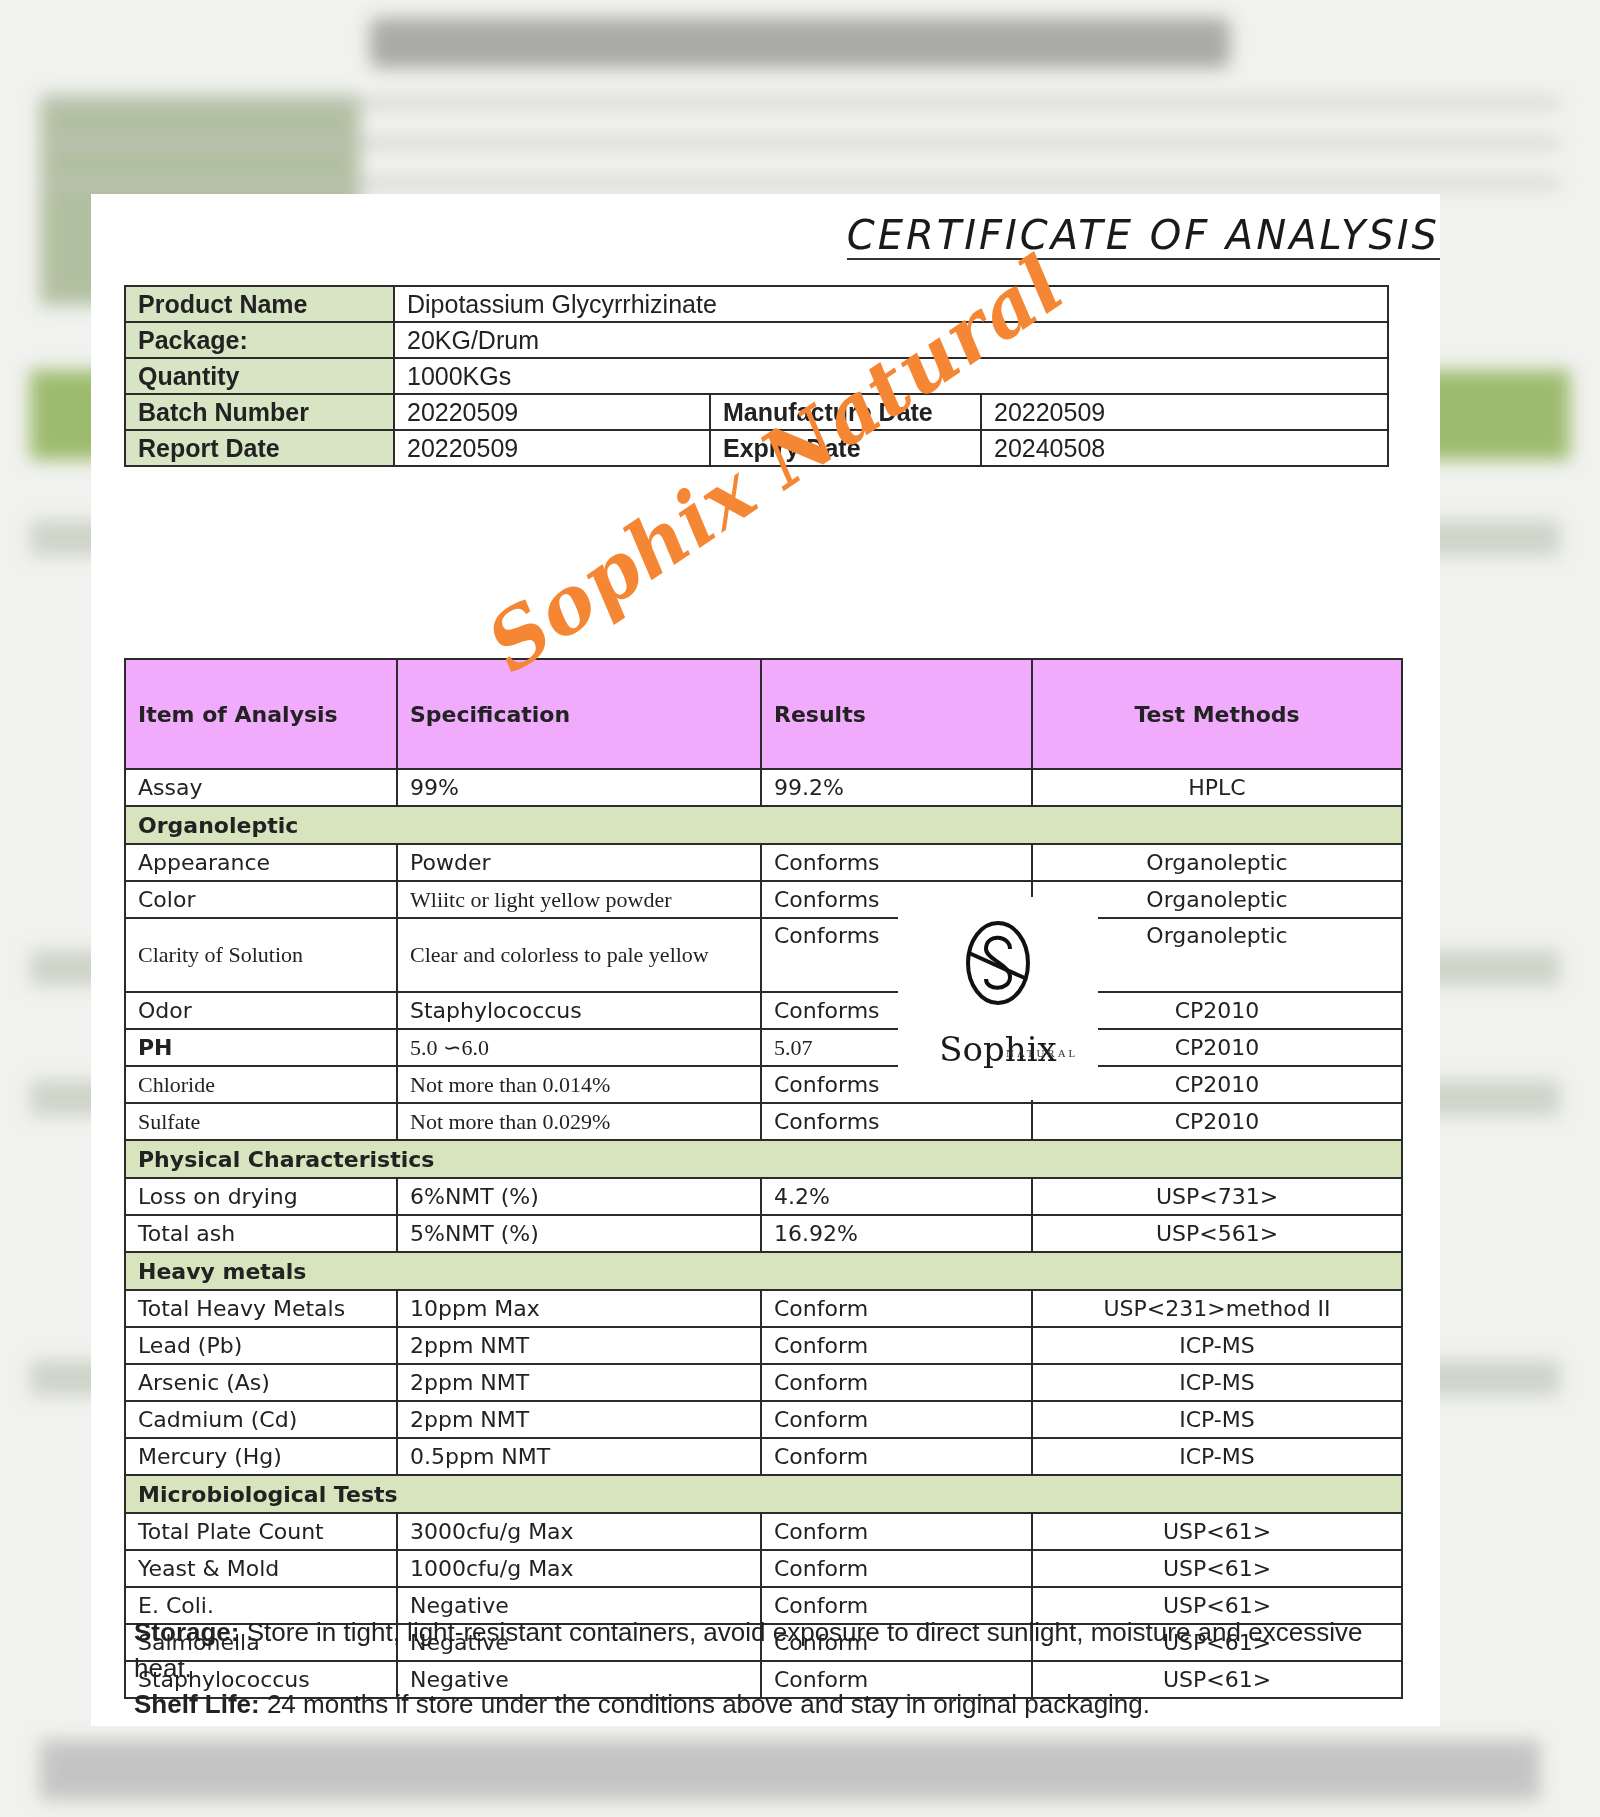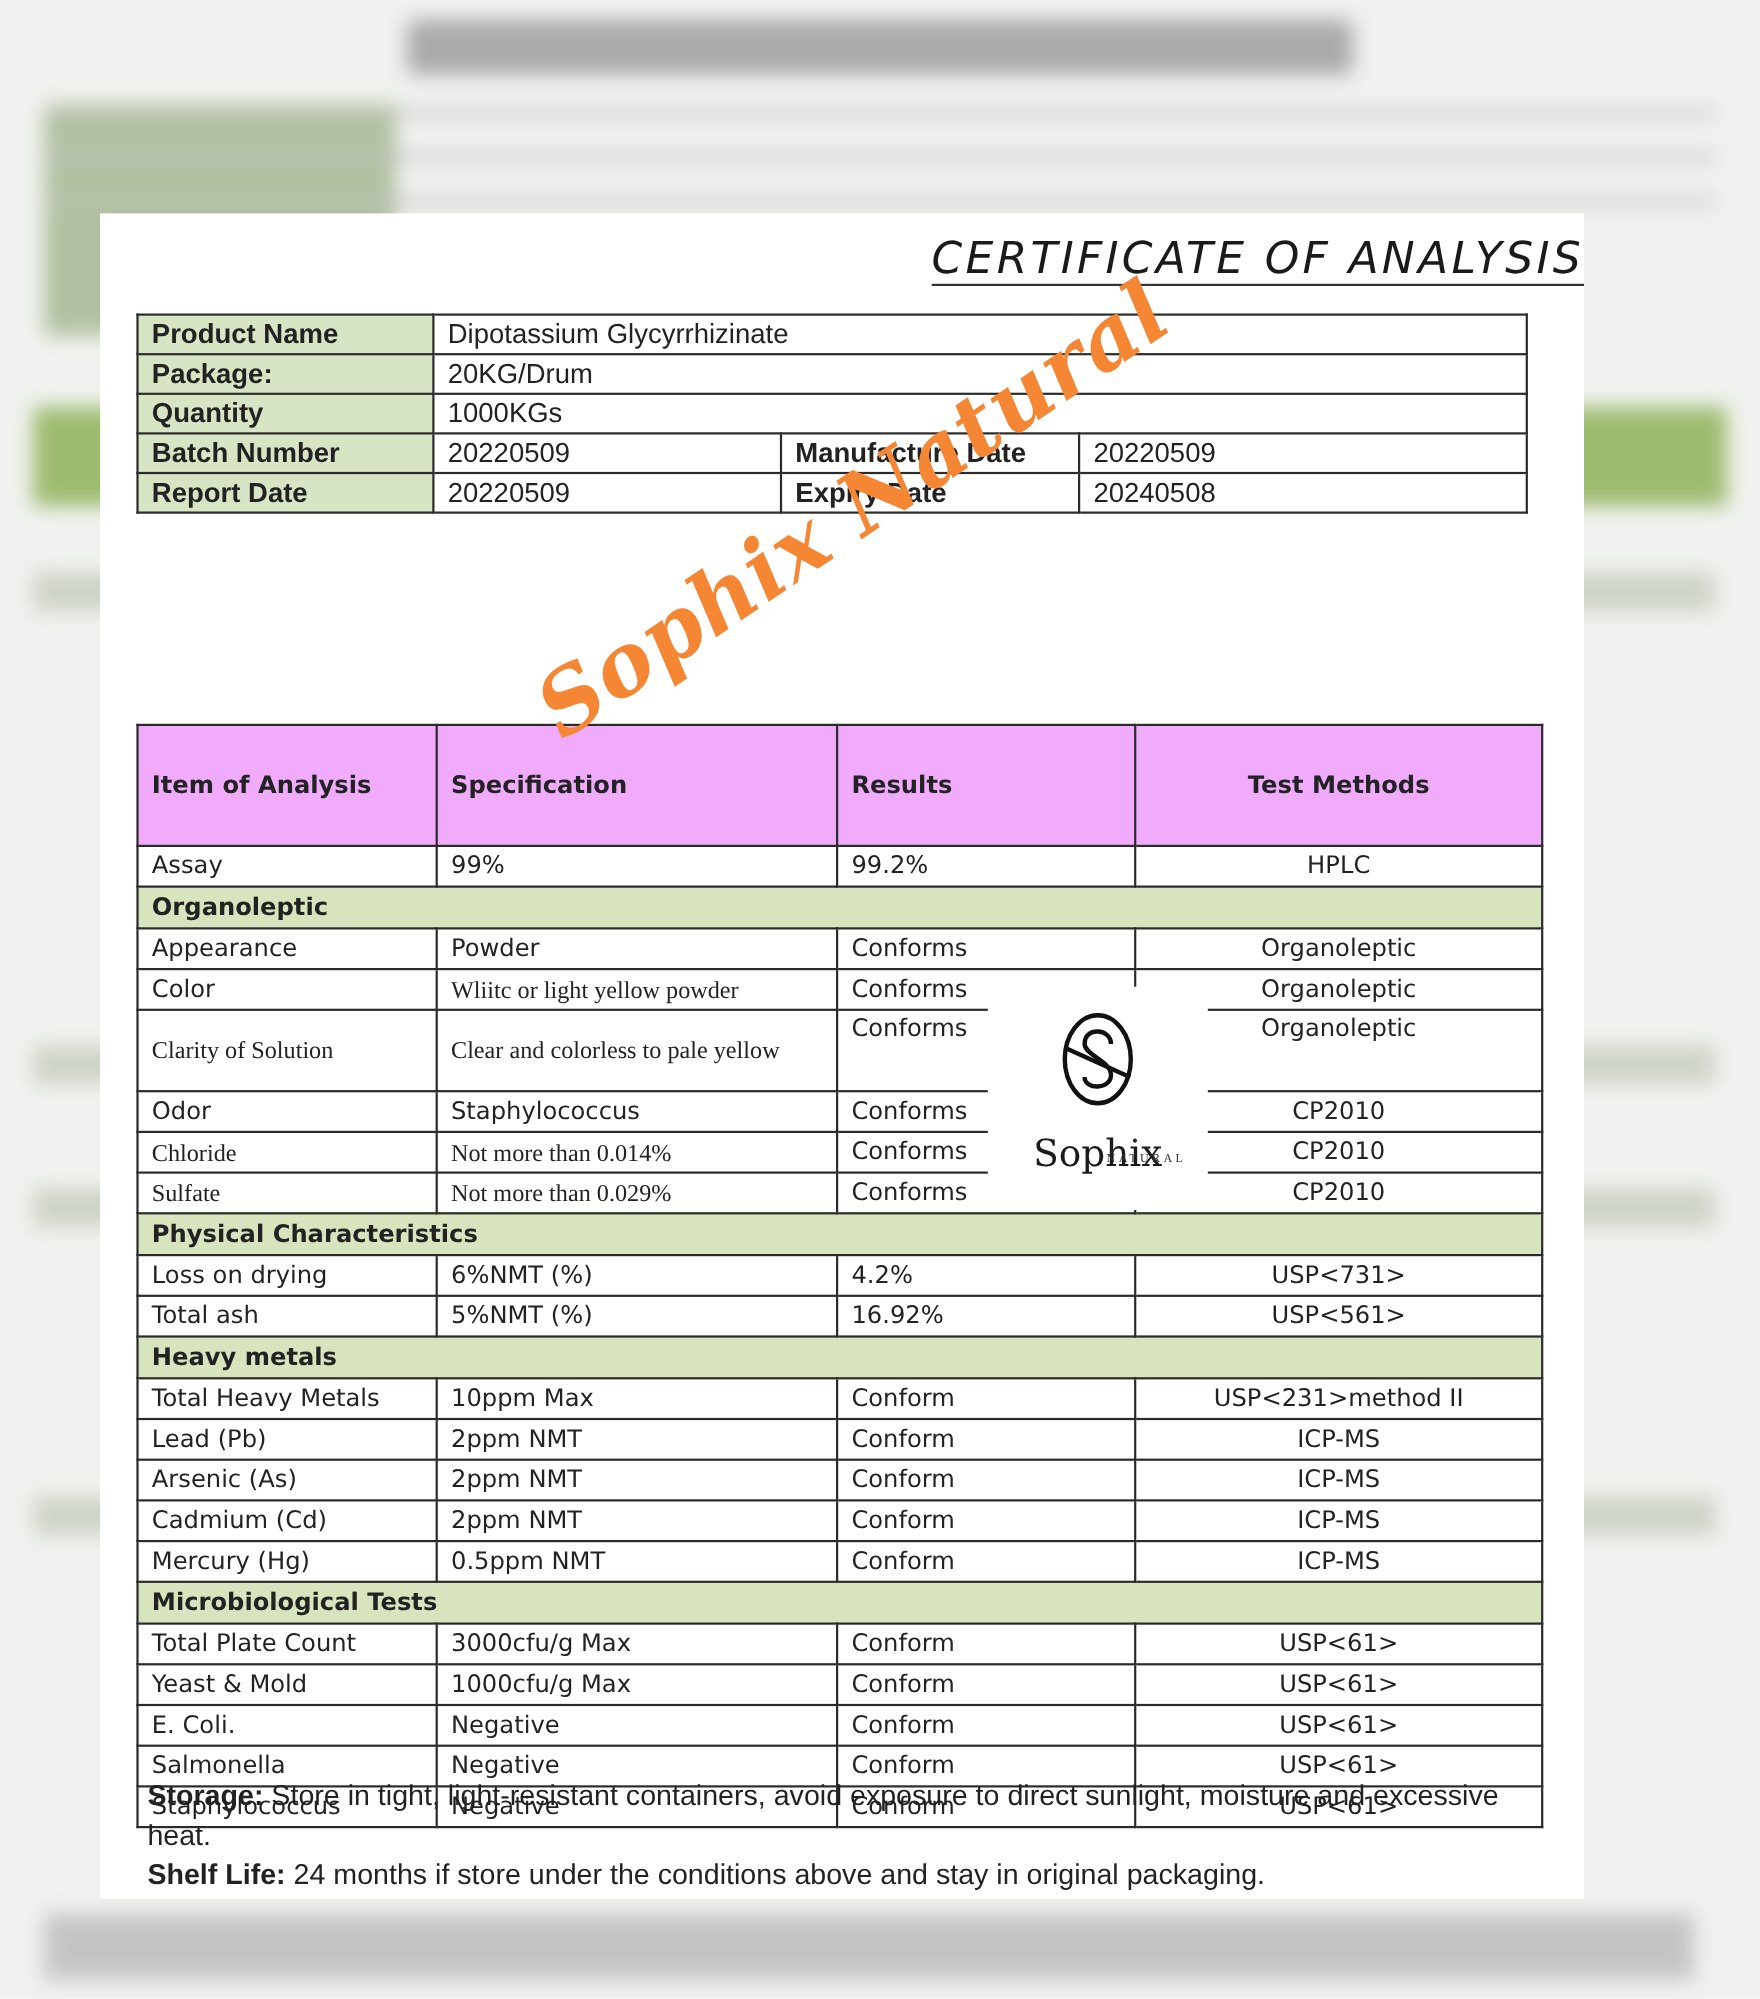--- a/index.html
+++ b/index.html
@@ -152,20 +152,26 @@
       <td style="vertical-align:top;padding-top:4px">Conforms</td>
       <td class="method" style="vertical-align:top;padding-top:4px">Organoleptic</td>
     </tr>
     <tr>
       <td>Odor</td>
       <td>Staphylococcus</td>
       <td>Conforms</td>
       <td class="method">CP2010</td>
     </tr>
     <tr>
+      <td class="bold">PH</td>
+      <td class="serif">5.0 ∽6.0</td>
+      <td class="serif">5.07</td>
+      <td class="method">CP2010</td>
+    </tr>
+    <tr>
       <td class="serif">Chloride</td>
       <td class="serif">Not more than 0.014%</td>
       <td>Conforms</td>
       <td class="method">CP2010</td>
     </tr>
     <tr>
       <td class="serif">Sulfate</td>
       <td class="serif">Not more than 0.029%</td>
       <td>Conforms</td>
       <td class="method">CP2010</td>

